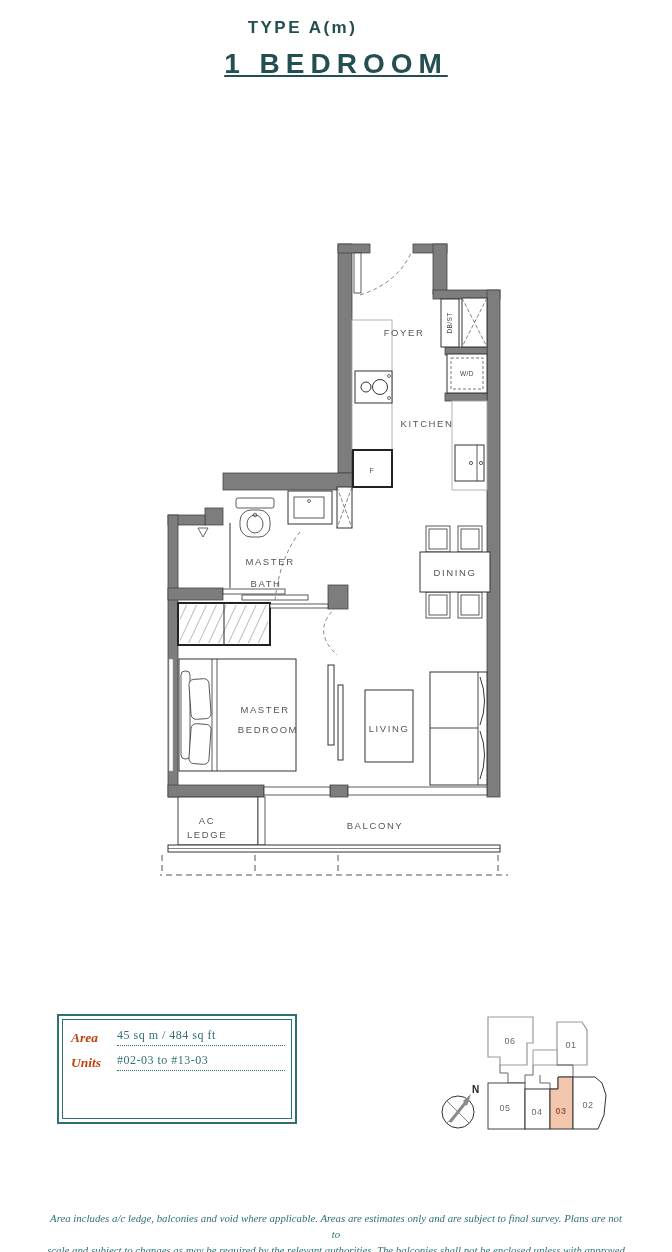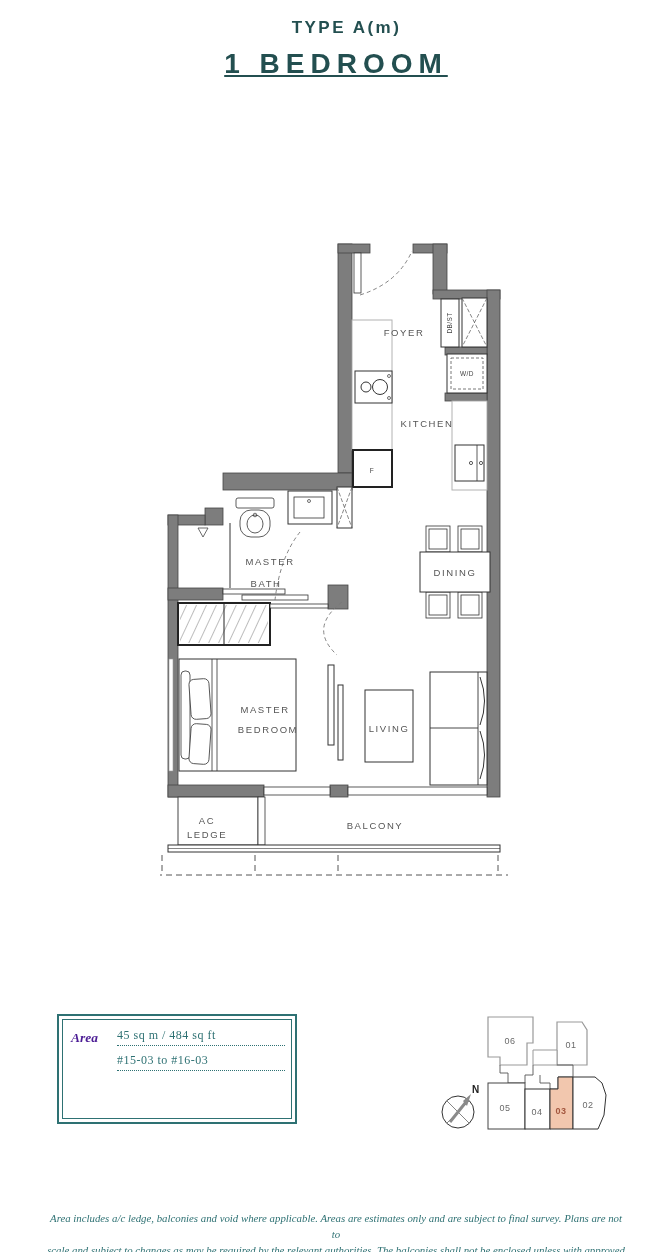--- a/index.html
+++ b/index.html
@@ -1,42 +1,42 @@
 <!DOCTYPE html>
 <html><head>
 <meta charset="utf-8">
 <style>
   html,body{margin:0;padding:0;background:#ffffff;}
   body{width:672px;height:1252px;position:relative;font-family:"Liberation Sans",sans-serif;overflow:hidden;}
   .abs{position:absolute;}
 
   
   .type-label{top:18px;left:0;width:605px;text-align:center;font-weight:bold;
-    font-size:17px;letter-spacing:2.5px;color:#234f50;margin-left:44px;}
+    font-size:17px;letter-spacing:2.5px;color:#234f50;}
   .main-title{top:48px;left:0;width:672px;text-align:center;font-weight:bold;
     font-size:28px;letter-spacing:6px;color:#234f50;text-decoration:underline;}
 
   
   .plan-svg{left:160px;top:235px;}
   .plan-label{font-family:"Liberation Sans",sans-serif;fill:#555555;font-size:9.5px;letter-spacing:1.6px;text-anchor:middle;}
   .plan-label-sm{font-family:"Liberation Sans",sans-serif;fill:#444444;font-size:6.5px;letter-spacing:0.4px;text-anchor:middle;}
   .wall{fill:#7d7d7d;stroke:#454545;stroke-width:0.8;}
   .furn{fill:#ffffff;stroke:#333333;stroke-width:1;}
   .furn-thin{fill:#ffffff;stroke:#333333;stroke-width:0.8;}
   .counter{fill:#ffffff;stroke:#b2b2b2;stroke-width:1;}
   .arc{fill:none;stroke:#777777;stroke-width:0.9;stroke-dasharray:4,3;}
   .xline{stroke:#666666;stroke-width:0.8;stroke-dasharray:4,2;}
 
   
   .info-box{left:57px;top:1014px;width:240px;height:110px;border:2px solid #2e7173;
     outline:1px solid #2e7173;outline-offset:-6px;box-sizing:border-box;
     padding:12px 10px 8px 12px;}
   .info-row{display:flex;align-items:flex-end;margin-bottom:7px;}
   .info-label{width:46px;font-family:"Liberation Serif",serif;font-style:italic;font-weight:bold;
-    font-size:13.5px;color:#4c1d95;flex:none;}
+    font-size:13.5px;color:#c2410c;flex:none;}
   .info-value{flex:1;font-family:Liberation Serif, serif;font-size:12px;color:#2e7173;
     border-bottom:1.5px dotted #2e7173;padding-bottom:2px;letter-spacing:0.5px;}
 
   
   .keyplan-svg{left:430px;top:1005px;}
   .unit-label{font-family:"Liberation Sans",sans-serif;font-size:9px;fill:#6a6a6a;text-anchor:middle;letter-spacing:0.5px;}
   .unit-label-hl{fill:#a3573f;font-weight:bold;}
   .north-label{font-family:"Liberation Sans",sans-serif;font-size:10px;fill:#222222;font-weight:bold;}
 
   
@@ -199,22 +199,22 @@
   <text class="plan-label" x="47" y="603">LEDGE</text>
   <text class="plan-label" x="215" y="594">BALCONY</text>
 </svg>
 
 <div class="abs info-box">
   <div class="info-row">
     <span class="info-label">Area</span>
     <span class="info-value">45 sq m / 484 sq ft</span>
   </div>
   <div class="info-row">
-    <span class="info-label"></span>
-    <span class="info-value">#15-03 to #16-03</span>
+    <span class="info-label">Units</span>
+    <span class="info-value">#02-03 to #13-03</span>
   </div>
 </div>
 
 <svg class="abs keyplan-svg" width="212" height="150" viewBox="0 0 212 150">
 
   <polygon points="58,12 103,12 103,38 97,38 97,60 70,60 70,52 58,52" fill="#ffffff" stroke="#999999" stroke-width="1.2"></polygon>
   <polygon points="127,17 152,17 157,25 157,60 127,60" fill="#ffffff" stroke="#999999" stroke-width="1.2"></polygon>
   <polygon points="103,45 127,45 127,60 103,60" fill="#ffffff" stroke="#999999" stroke-width="1"></polygon>
 
   <path d="M 70 60 L 70 68 L 78 68 L 78 78 L 95 78 L 95 70 L 103 70 L 103 60 M 127 60 L 143 60 L 143 72 L 128 72 L 128 84 L 120 84 L 120 78 L 110 78 L 110 70" fill="none" stroke="#555555" stroke-width="0.9"></path>

